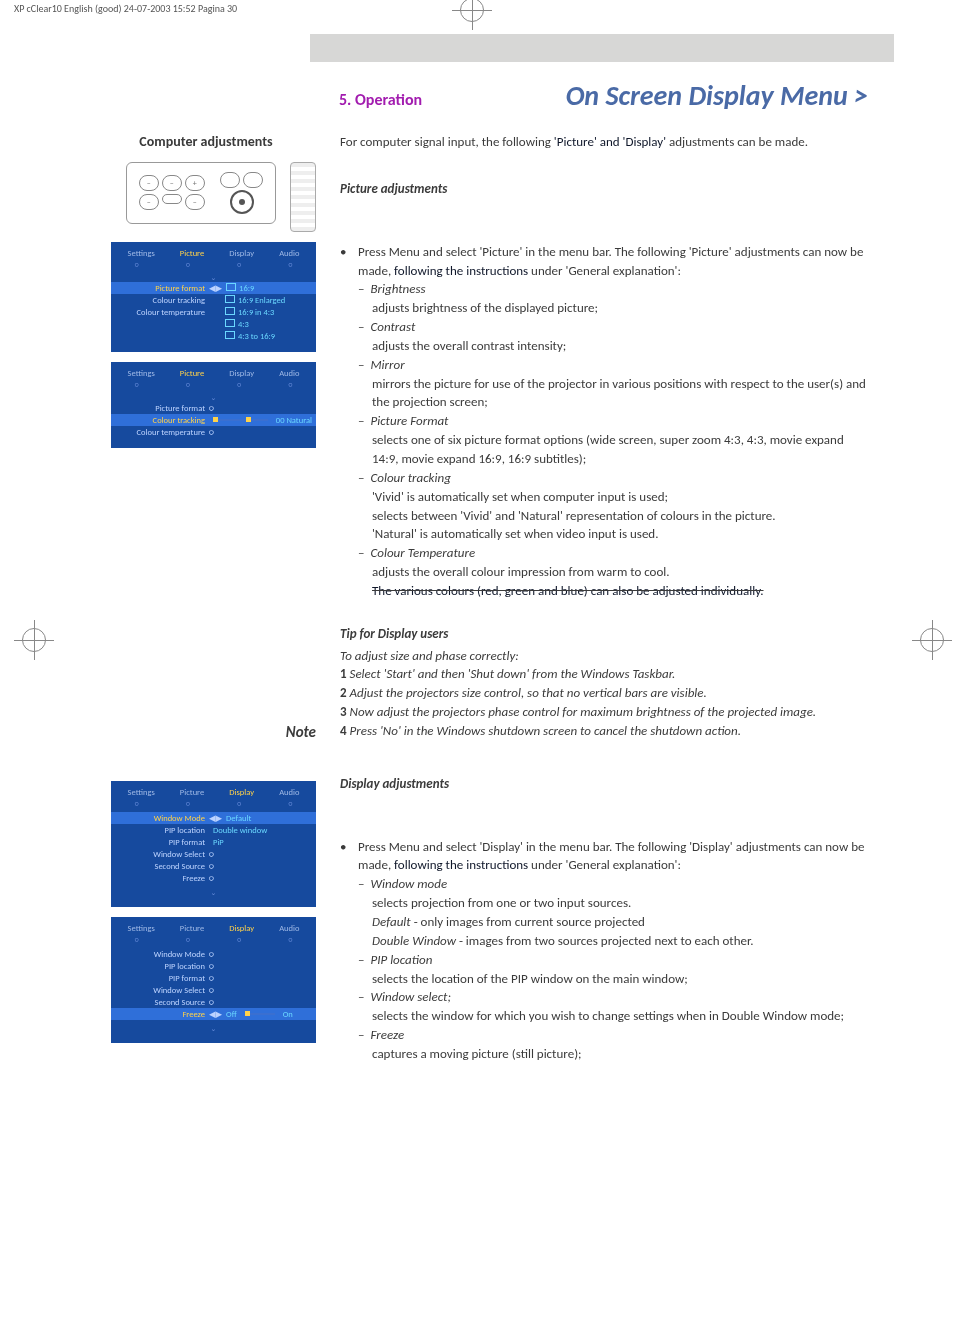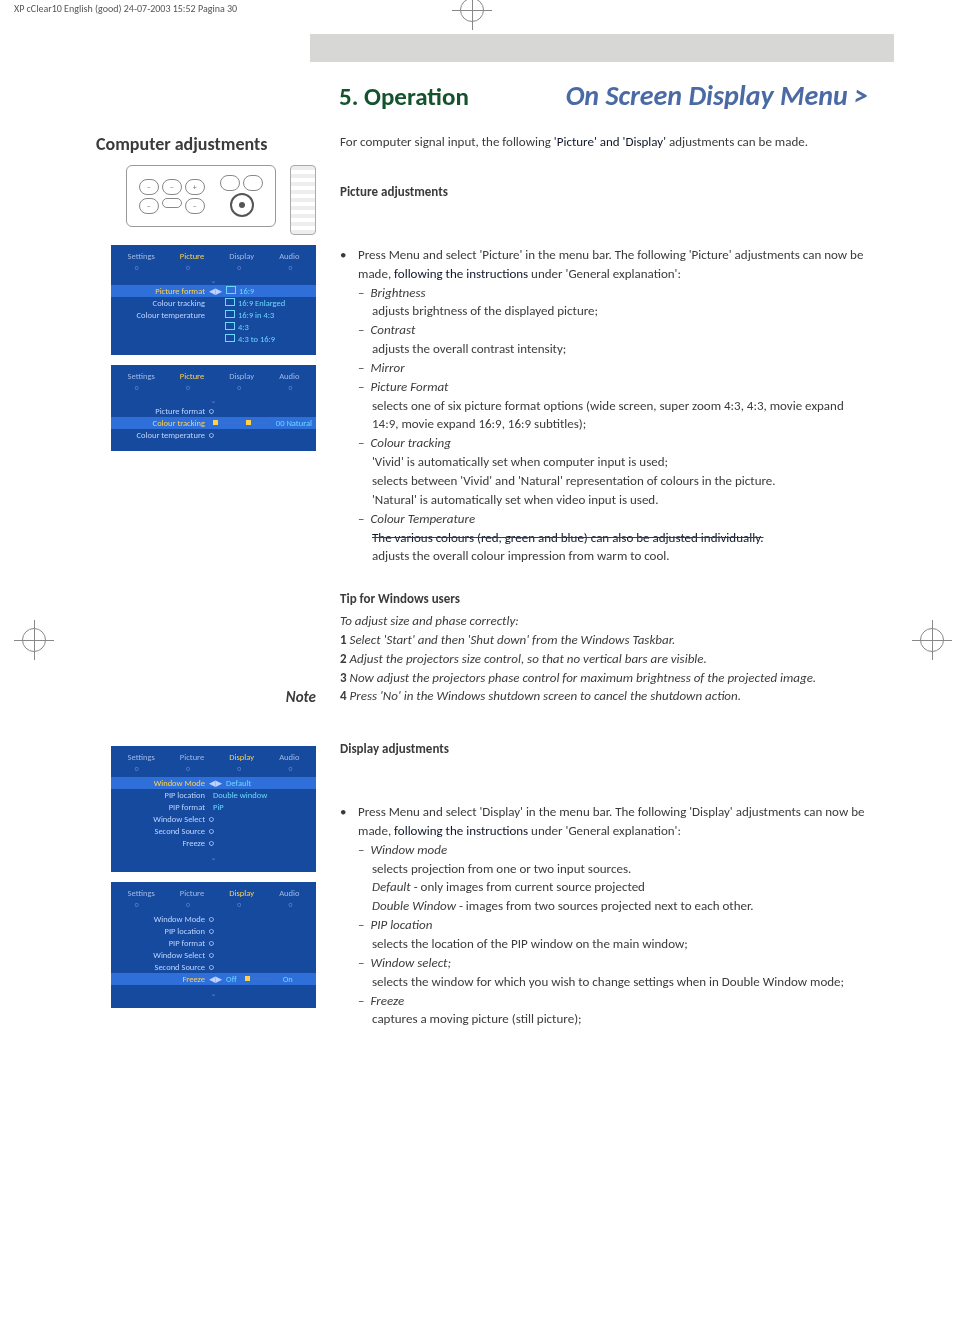--- a/index.html
+++ b/index.html
@@ -49,41 +49,42 @@
   }
   .titlebar {
     position: relative;
     margin-left: 243px;
     padding-top: 44px;
     display: flex;
     justify-content: space-between;
     align-items: baseline;
   }
   .titlebar h1 {
-    color: #14532d;
+    color: #a21caf;
     font-weight: 700;
-    font-size: 25px;
+    font-size: 16px;
   }
   .titlebar h2 {
     color: #4a6aa6;
     font-weight: 700;
     font-style: italic;
     font-size: 28px;
   }
   .sidebar-label {
     font-weight: 700;
-    text-align: left;
+    text-align: center;
     width: 220px;
-    font-size: 18px;
+    font-size: 14px;
   }
   .row { display: flex; gap: 24px; margin-top: 20px; }
   .sidecol { width: 220px; flex-shrink: 0; text-align: right; }
   .maincol { flex: 1; line-height: 1.45; }
   .section-head {
     font-weight: 700;
+    font-style: italic;
     margin-top: 18px;
     margin-bottom: 3px;
   }
   ul.bullets { list-style: none; margin-top: 44px; }
   ul.bullets > li::before { content: "•"; position: absolute; margin-left: -18px; }
   ul.bullets > li { padding-left: 18px; position: relative; margin-bottom: 2px; }
   .dash-item { display: flex; gap: 6px; }
   .dash-item .dash { flex-shrink:0; }
   .dash-item .label { font-style: italic; }
   .sub-desc { padding-left: 14px; }
@@ -294,50 +295,51 @@
               <div class="sub-desc">adjusts brightness of the displayed picture;</div>
               <div class="dash-item">
                 <span class="dash">–</span>
                 <div><span class="label">Contrast</span></div>
               </div>
               <div class="sub-desc">adjusts the overall contrast intensity;</div>
               <div class="dash-item">
                 <span class="dash">–</span>
                 <div><span class="label">Mirror</span></div>
               </div>
+              <div class="sub-desc">mirrors the picture for use of the projector in various positions with respect to the user(s) and the projection screen;</div>
               <div class="dash-item">
                 <span class="dash">–</span>
                 <div><span class="label">Picture Format</span></div>
               </div>
               <div class="sub-desc">selects one of six picture format options (wide screen, super zoom 4:3, 4:3, movie expand 14:9, movie expand 16:9, 16:9 subtitles);</div>
               <div class="dash-item">
                 <span class="dash">–</span>
                 <div><span class="label">Colour tracking</span></div>
               </div>
               <div class="sub-desc">'Vivid' is automatically set when computer input is used;</div>
               <div class="sub-desc">selects between 'Vivid' and 'Natural' representation of colours in the picture.</div>
               <div class="sub-desc">'Natural' is automatically set when video input is used.</div>
               <div class="dash-item">
                 <span class="dash">–</span>
                 <div><span class="label">Colour Temperature</span></div>
               </div>
+              <div class="sub-desc">adjusts the overall colour impression from warm to cool.</div>
               <div class="sub-desc grey strike">The various colours (red, green and blue) can also be adjusted individually.</div>
-              <div class="sub-desc">adjusts the overall colour impression from warm to cool.</div>
             </div>
         </li>
       </ul>
     </div>
   </div>
 
   <div class="row" style="margin-top:22px;align-items:flex-end;">
     <div class="sidecol">
         <div class="note">Note</div>
       </div>
     <div class="maincol">
-      <div class="section-head" style="margin-top:0">Tip for Windows users</div>
+      <div class="section-head" style="margin-top:0">Tip for Display users</div>
       <div style="font-style:italic;">
         <div>To adjust size and phase correctly:</div>
         <ol id="tip-steps" class="tip-body" style="list-style:none;">
             <li><b style="font-style:normal">1</b> Select 'Start' and then 'Shut down' from the Windows Taskbar.</li>
             <li><b style="font-style:normal">2</b> Adjust the projectors size control, so that no vertical bars are visible.</li>
             <li><b style="font-style:normal">3</b> Now adjust the projectors phase control for maximum brightness of the projected image.</li>
             <li><b style="font-style:normal">4</b> Press 'No' in the Windows shutdown screen to cancel the shutdown action.</li>
           </ol>
       </div>
     </div>

